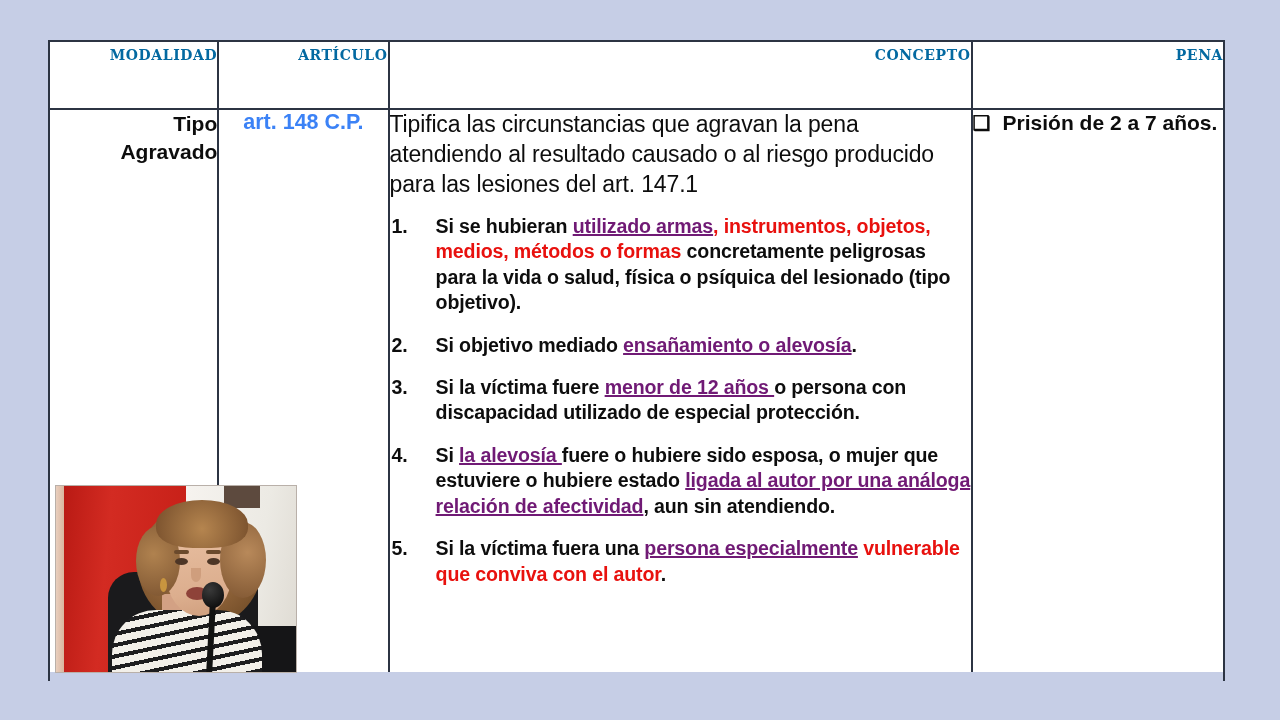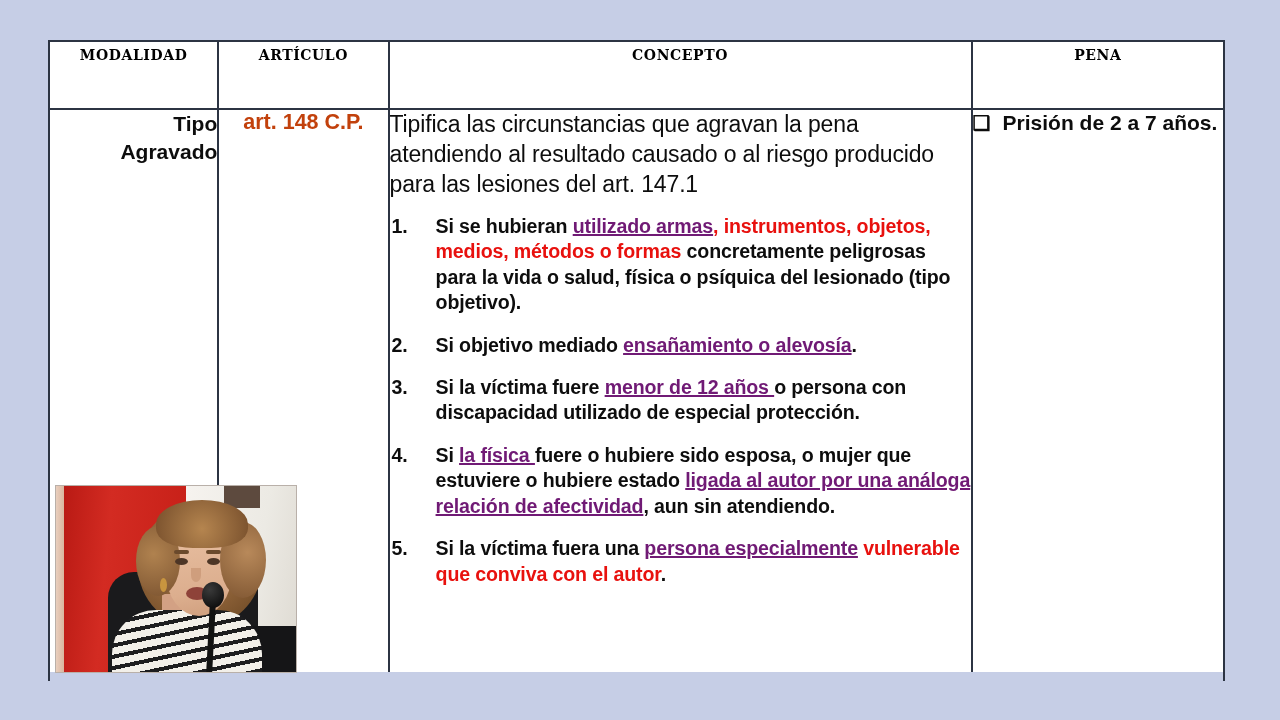--- a/index.html
+++ b/index.html
@@ -39,26 +39,26 @@
     vertical-align: top;
     padding: 0;
     background: #ffffff;
   }
 
   thead th {
     background: #a3ccc0;
     height: 66px;
     vertical-align: bottom;
     padding: 0 0 6px 14px;
-    text-align: center;
+    text-align: right;
     font-family: "DejaVu Serif", "Liberation Serif", serif;
     font-weight: bold;
     font-size: 19.5px;
     letter-spacing: 0.6px;
-    color: #000000;
+    color: #0369a1;
     font-variant: small-caps;
     text-transform: lowercase;
   }
   thead th .hdr {
     display: inline-block;
   }
 
   
   .col-modalidad { width: 169px; }
   .col-articulo  { width: 170px; }
@@ -75,21 +75,21 @@
     color: #0d0d0d;
     padding-bottom: 170px;
   }
 
   
   .cell-articulo {
     text-align: center;
     vertical-align: middle;
     font-weight: bold;
     font-size: 21.5px;
-    color: #c2410c;
+    color: #3b82f6;
     padding-bottom: 110px;
   }
 
   
   .cell-concepto {
     padding: 10px 10px 8px 10px;
     color: #0d0d0d;
   }
   .intro {
     font-weight: normal;
@@ -319,21 +319,21 @@
         <td class="cell-articulo">
           <div>art. 148 C.P.</div>
         </td>
 
         <td class="cell-concepto">
           <p class="intro">Tipifica las circunstancias que agravan la pena atendiendo al resultado causado o al riesgo producido para las lesiones del art. 147.1</p>
           <ol class="agravantes" id="agravantes-list">
               <li><span>Si se hubieran </span><span class="rdu">utilizado armas</span><span class="rd">, instrumentos, objetos, medios, métodos o formas</span><span> concretamente peligrosas para la vida o salud, física o psíquica del lesionado (tipo objetivo).</span></li>
               <li><span>Si objetivo mediado </span><span class="rdu">ensañamiento o alevosía</span><span>.</span></li>
               <li><span>Si la víctima fuere </span><span class="rdu">menor de 12 años </span><span>o persona con discapacidad utilizado de especial protección.</span></li>
-              <li><span>Si </span><span class="rdu">la física </span><span>fuere o hubiere sido esposa, o mujer que estuviere o hubiere estado </span><span class="rdu">ligada al autor por una análoga relación de afectividad</span><span>, aun sin atendiendo.</span></li>
+              <li><span>Si </span><span class="rdu">la alevosía </span><span>fuere o hubiere sido esposa, o mujer que estuviere o hubiere estado </span><span class="rdu">ligada al autor por una análoga relación de afectividad</span><span>, aun sin atendiendo.</span></li>
               <li><span>Si la víctima fuera una </span><span class="rdu">persona especialmente</span><span class="rd"> vulnerable que conviva con el autor</span><span>.</span></li>
             </ol>
         </td>
 
         <td class="cell-pena">
           <div class="pena-item">
             <span class="pena-bullet">❑</span>
             <span>Prisión de 2 a 7 años.</span>
           </div>
         </td>

